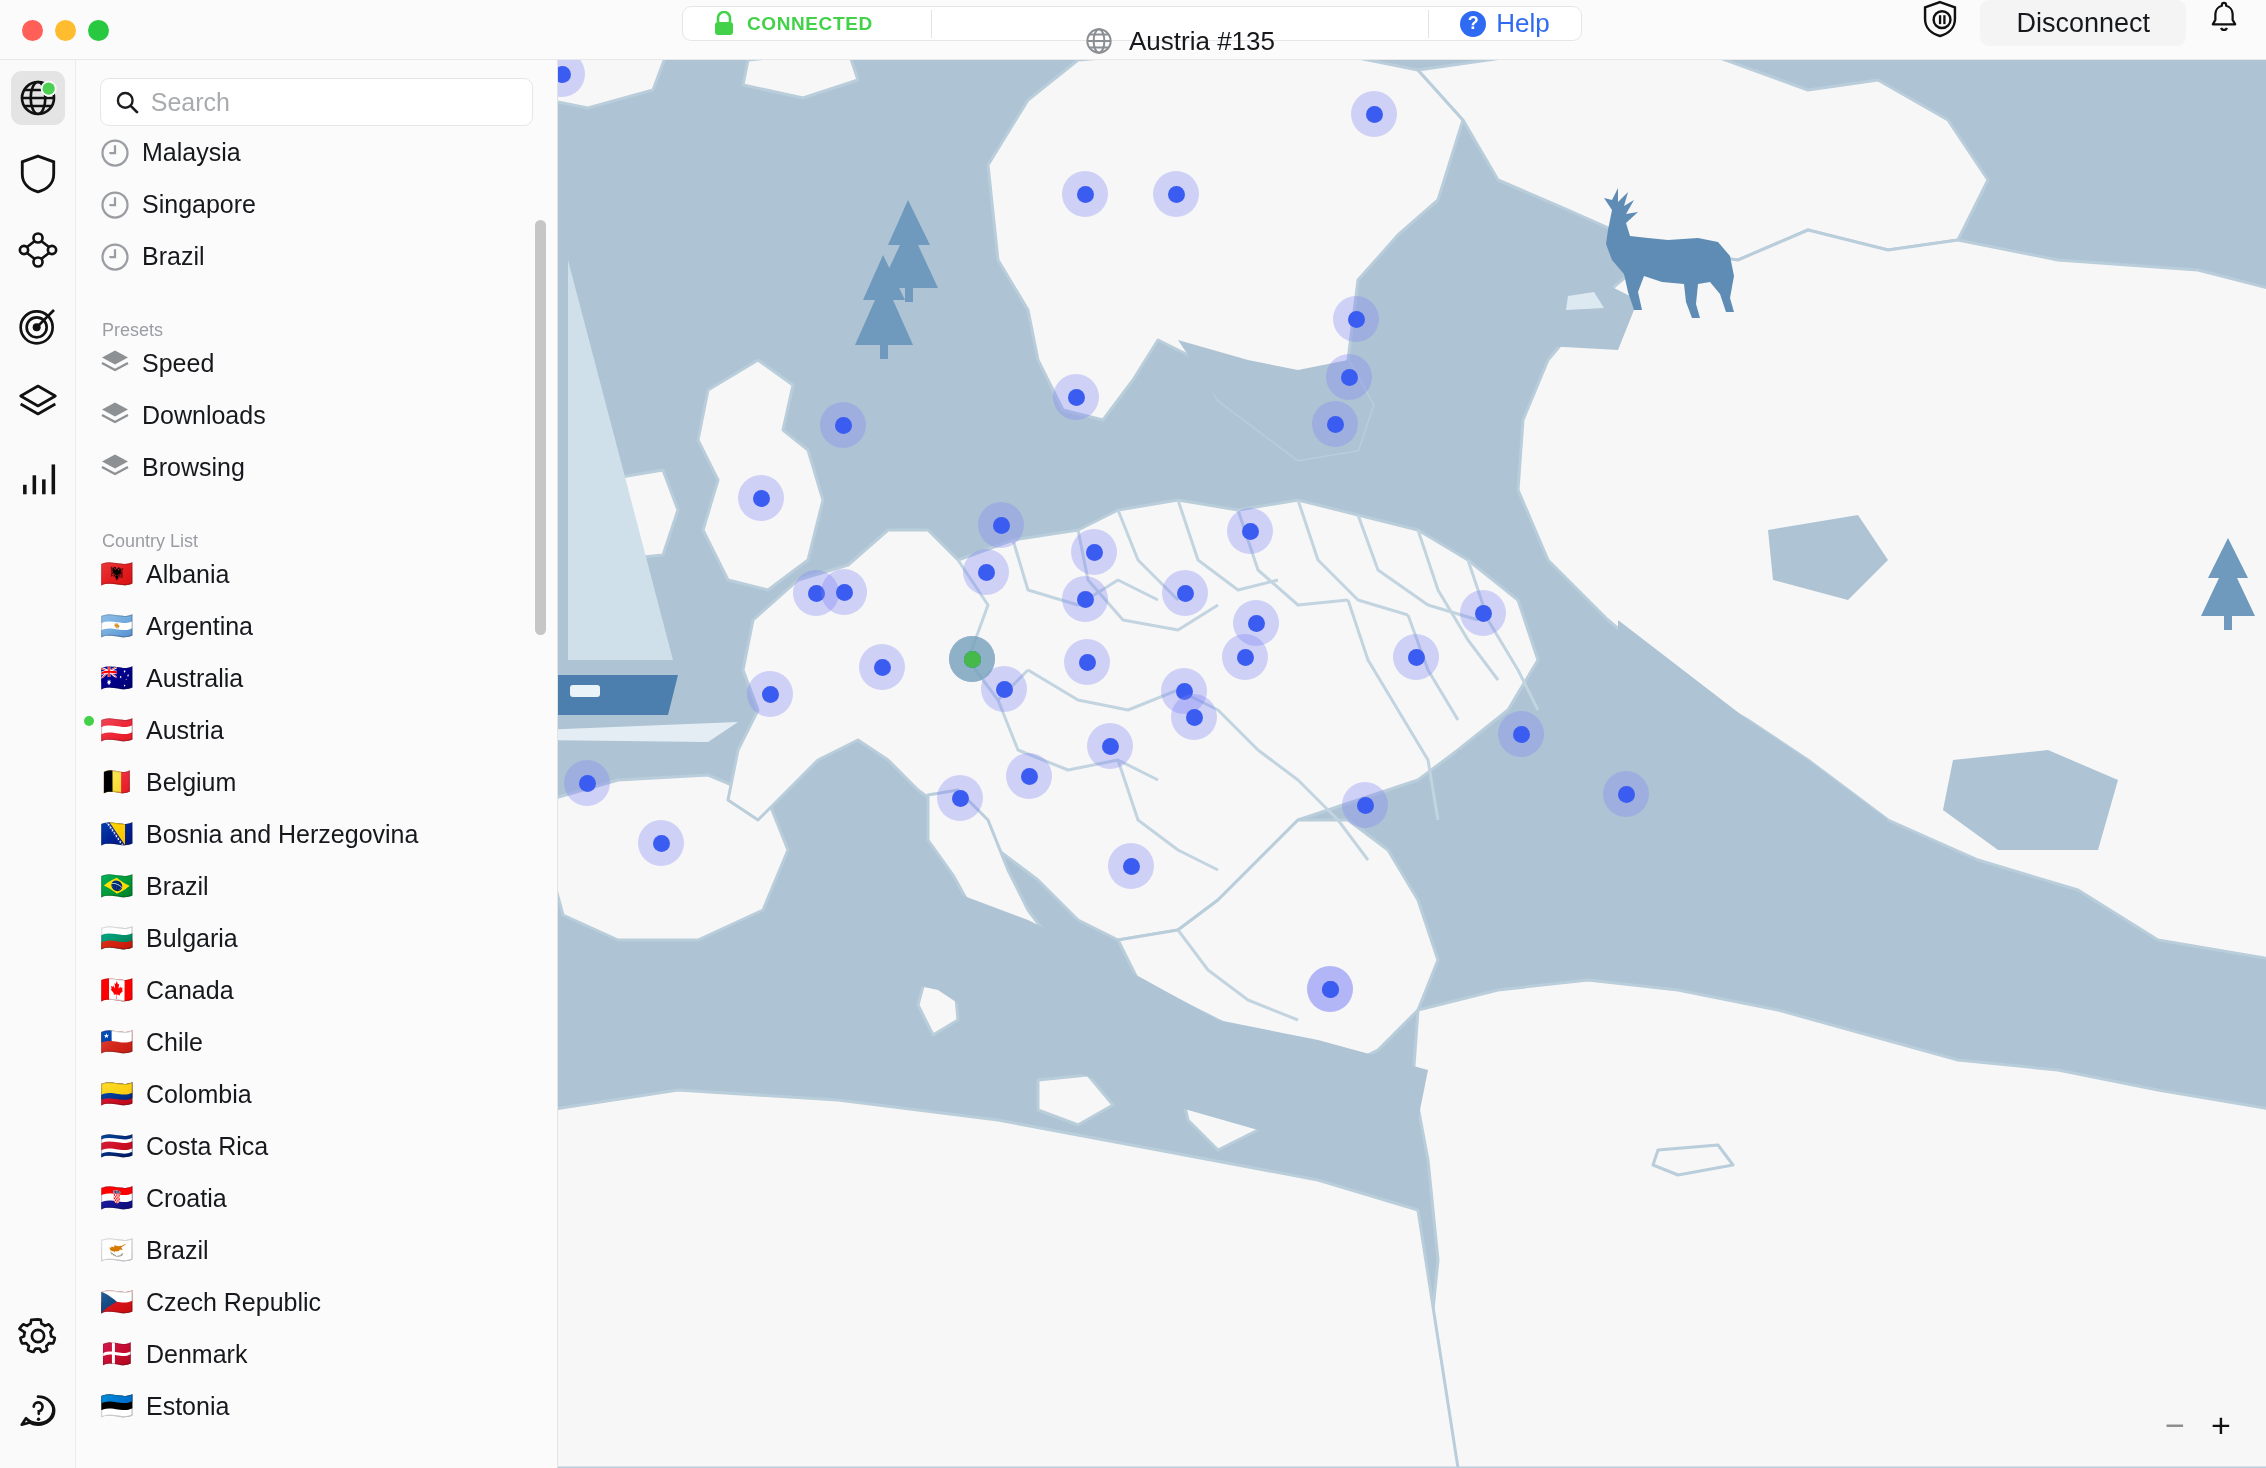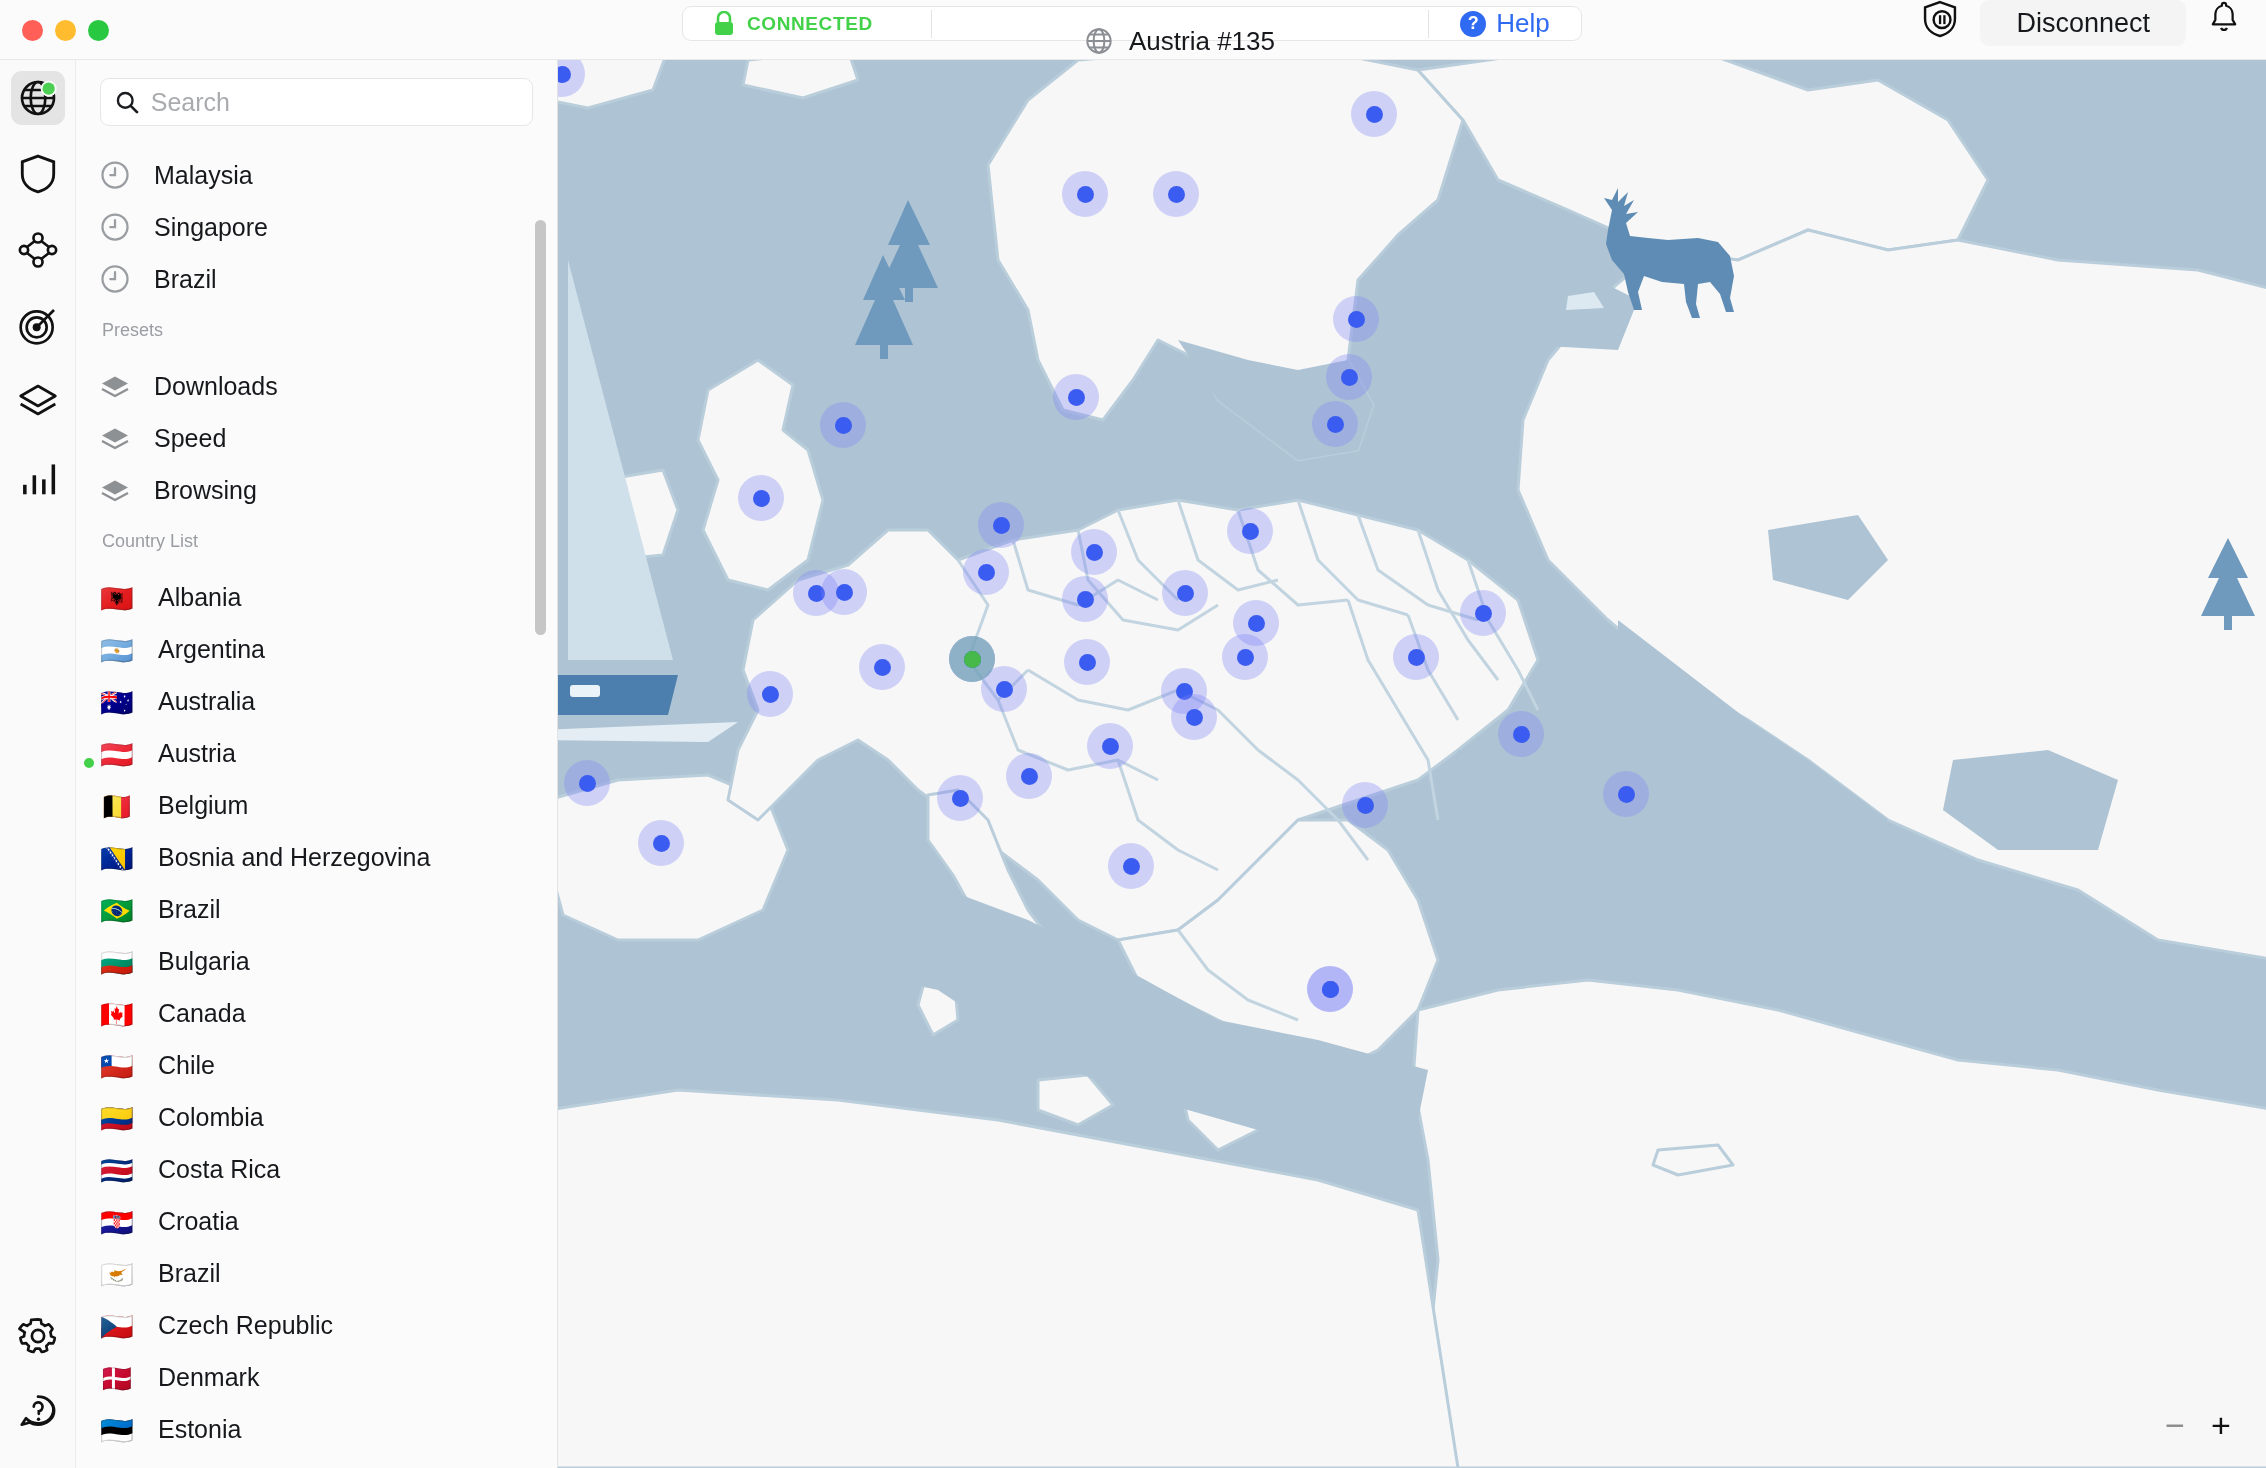--- a/index.html
+++ b/index.html
@@ -96,22 +96,22 @@
   }
   .searchbox input {
     border: none; outline: none; background: transparent;
     font-family: "Liberation Sans", sans-serif;
     font-size: 25px; color: #c2410c; width: 100%;
   }
   .searchbox input::placeholder { color: #a9abae; }
 
   .list { padding: 0 0 0 0; }
   .row {
-    height: 52px; display: flex; align-items: flex-end;
-    padding-left: 24px; gap: 24px; cursor: pointer;
+    height: 52px; display: flex; align-items: flex-start;
+    padding-left: 24px; gap: 12px; cursor: pointer;
     position: relative;
   }
   .row .label { font-size: 25px; color: #16181c; white-space: nowrap; }
   .grp-header {
     font-size: 18px; color: #9a9da2;
     padding: 26px 0 8px 26px;
   }
   .flag { font-size: 27px; line-height: 1; width: 34px; text-align: center;
           font-family: "DejaVu Sans", sans-serif; }
   .flagdot { position: absolute; left: 8px; width: 10px; height: 10px;
@@ -698,28 +698,28 @@
             <path d="M12 6.5 V12 H8.2" fill="none" stroke="#9a9da2" stroke-width="1.8" stroke-linecap="round"></path>
           </svg>
           <span class="label">Brazil</span>
         </div>
         <div class="grp-header">Presets</div>
         <div class="row">
           <svg class="preset-icon" viewBox="0 0 30 26">
             <path d="M15 1.5 L28 8.5 L15 15.5 L2 8.5 Z" fill="#8e9194"></path>
             <path d="M2 14 L15 21 L28 14" fill="none" stroke="#8e9194" stroke-width="2.4" stroke-linejoin="round"></path>
           </svg>
-          <span class="label">Downloads</span>
+          <span class="label">Speed</span>
         </div>
         <div class="row">
           <svg class="preset-icon" viewBox="0 0 30 26">
             <path d="M15 1.5 L28 8.5 L15 15.5 L2 8.5 Z" fill="#8e9194"></path>
             <path d="M2 14 L15 21 L28 14" fill="none" stroke="#8e9194" stroke-width="2.4" stroke-linejoin="round"></path>
           </svg>
-          <span class="label">Speed</span>
+          <span class="label">Downloads</span>
         </div>
         <div class="row">
           <svg class="preset-icon" viewBox="0 0 30 26">
             <path d="M15 1.5 L28 8.5 L15 15.5 L2 8.5 Z" fill="#8e9194"></path>
             <path d="M2 14 L15 21 L28 14" fill="none" stroke="#8e9194" stroke-width="2.4" stroke-linejoin="round"></path>
           </svg>
           <span class="label">Browsing</span>
         </div>
         <div class="grp-header">Country List</div>
         <div class="row">

